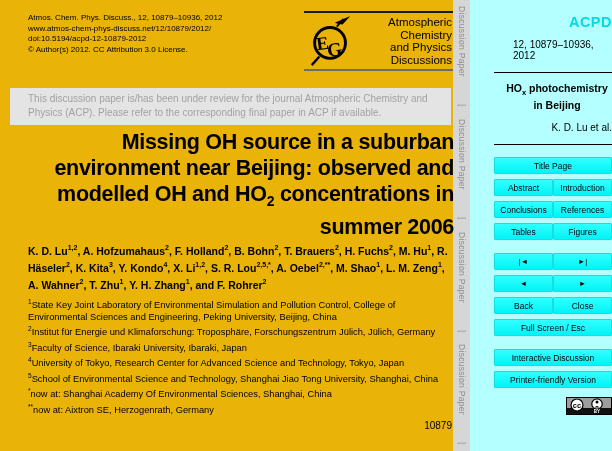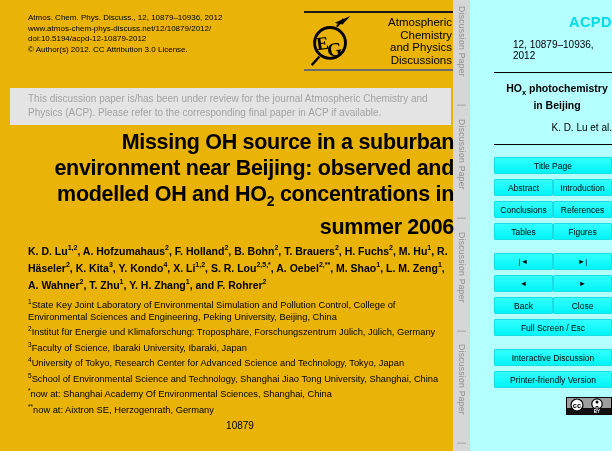--- a/index.html
+++ b/index.html
@@ -53,21 +53,21 @@
 
   .affiliations {
     position:absolute; left:28px; top:296px; width:428px;
     font-size:9.3px; line-height:11.5px; color:#000;
   }
   .affiliations .affil { display:block; }
   .affiliations sup { font-size:6.5px; }
 
   .page-number {
     position:absolute; left:28px; top:420px; width:424px;
-    text-align:center; font-size:10px; color:#000;
+    text-align:right; font-size:10px; color:#000;
   }
 
   
   .spine {
     width:17px; height:451px; flex:none; background:#d6d6d6;
     display:flex; flex-direction:column;
   }
   .spine-seg {
     flex:1; writing-mode:vertical-rl;
     display:flex; align-items:center; justify-content:space-between;

